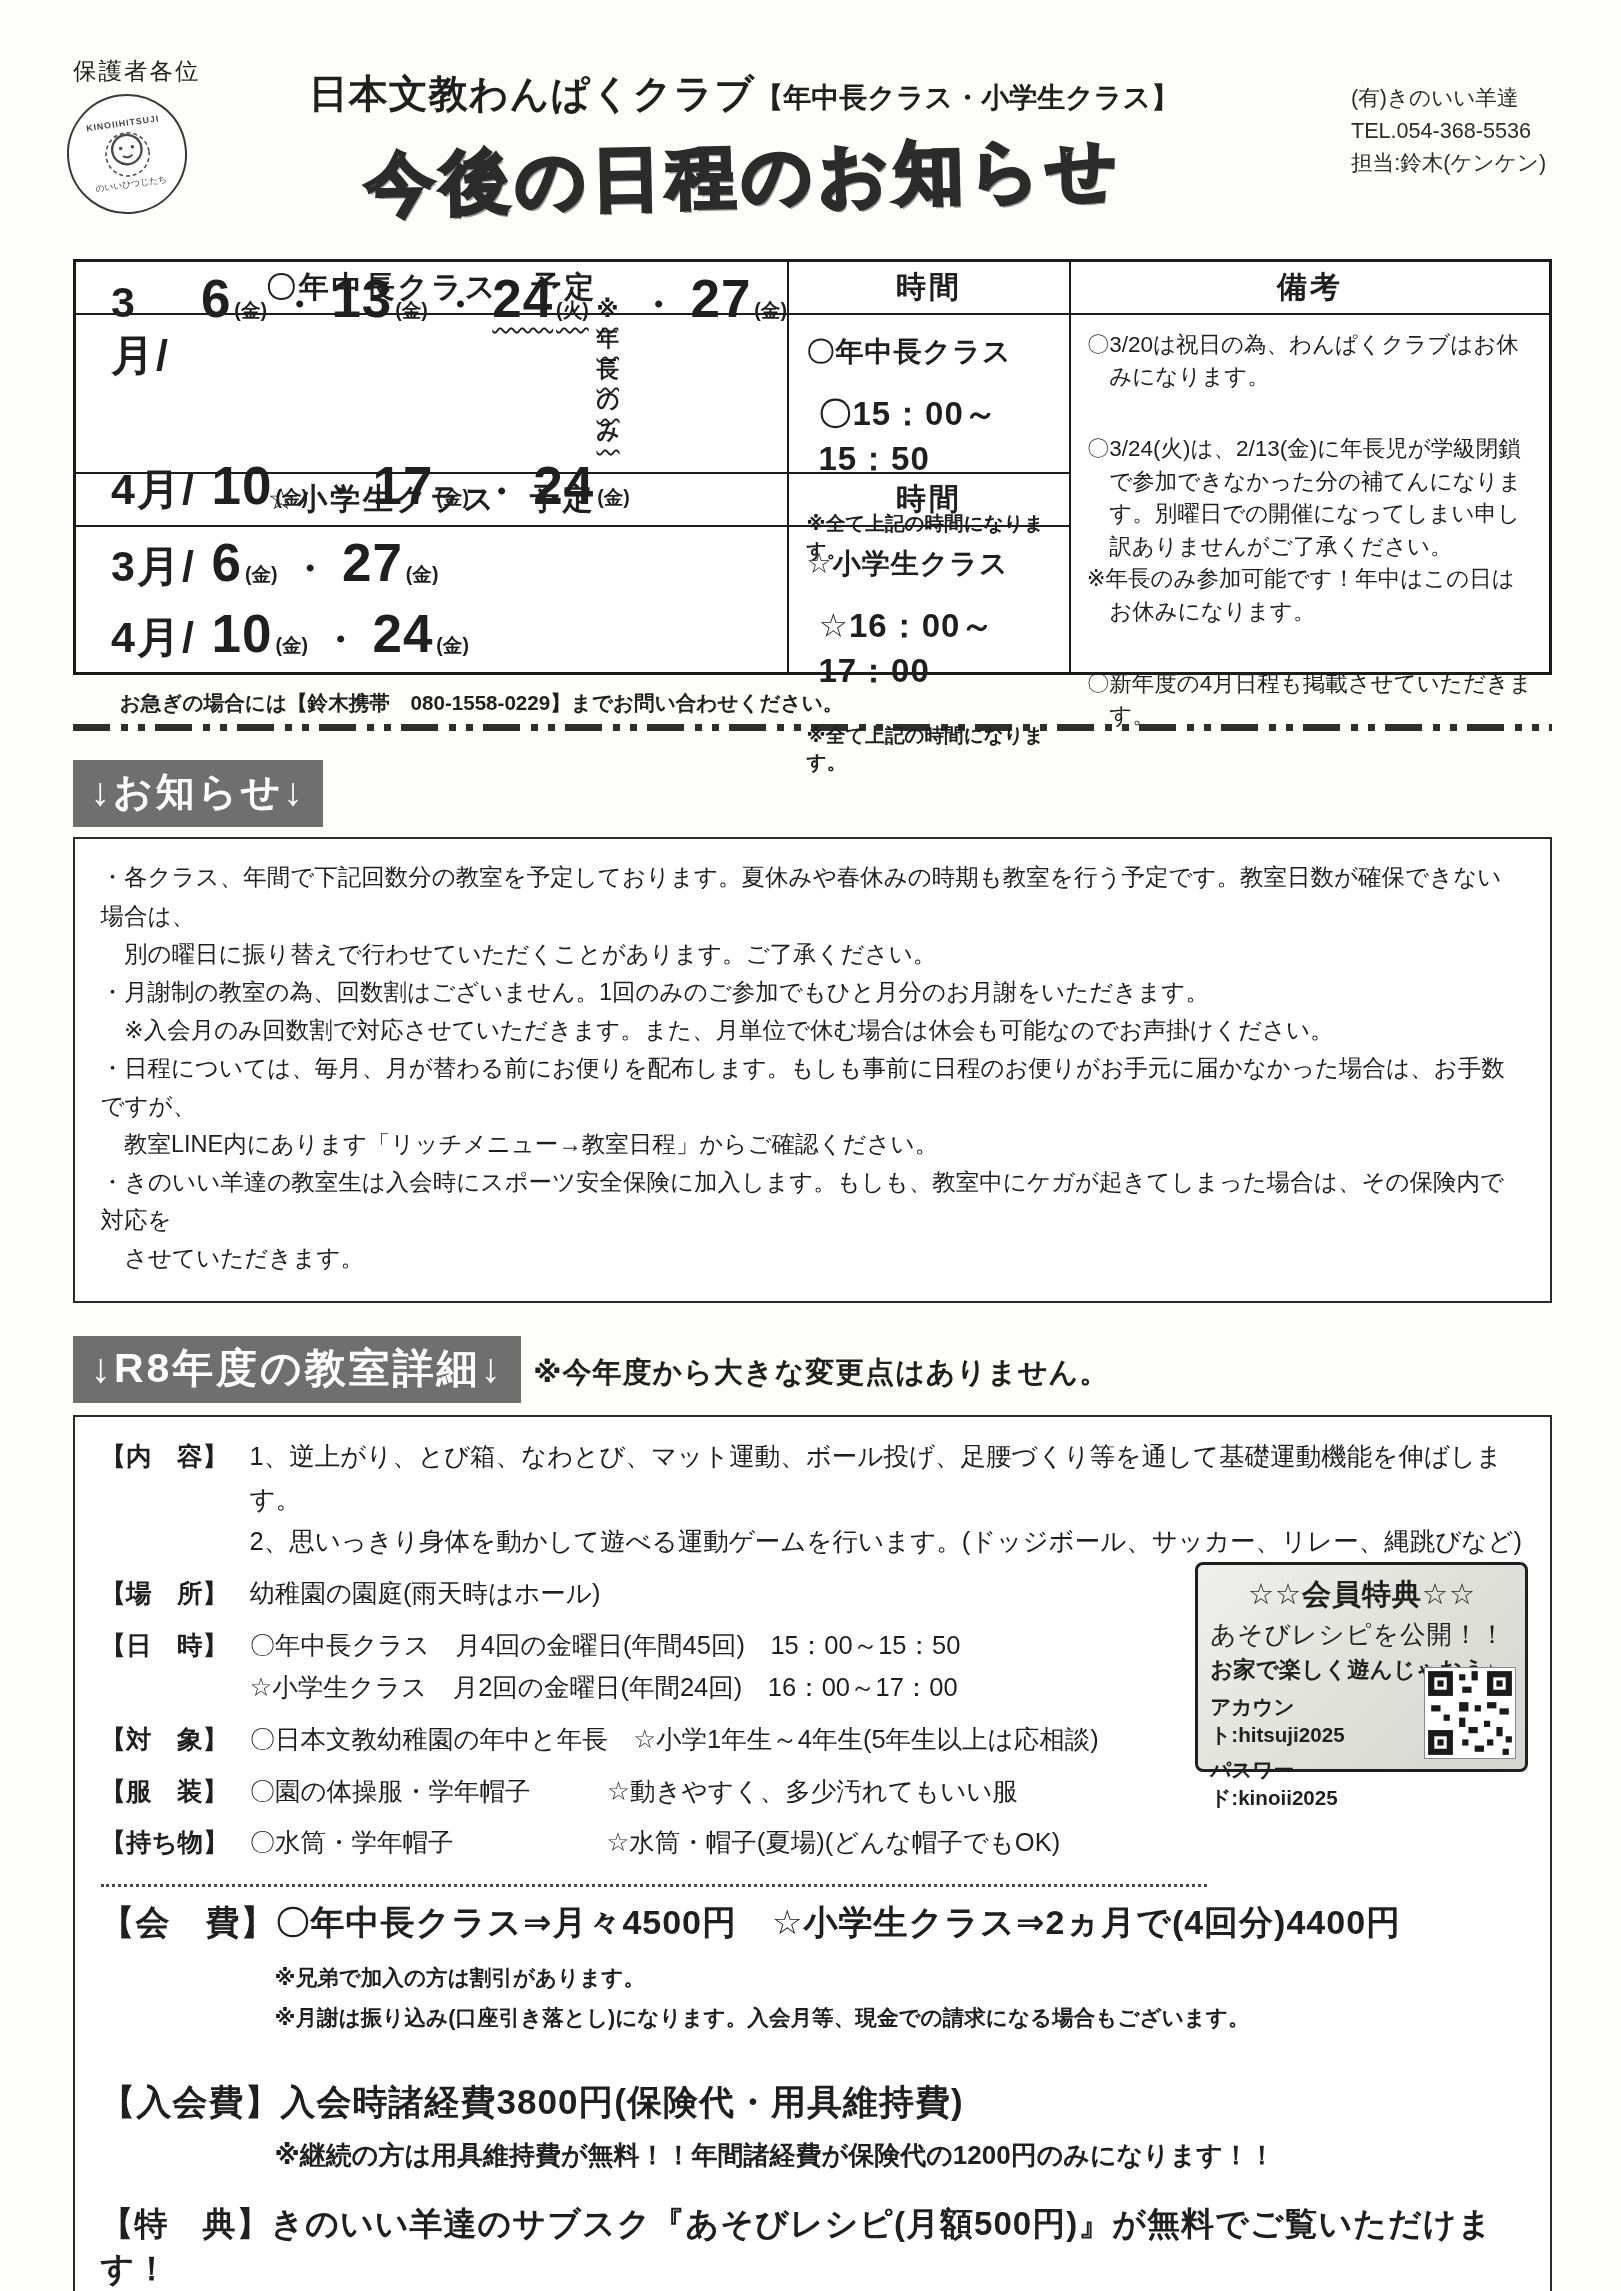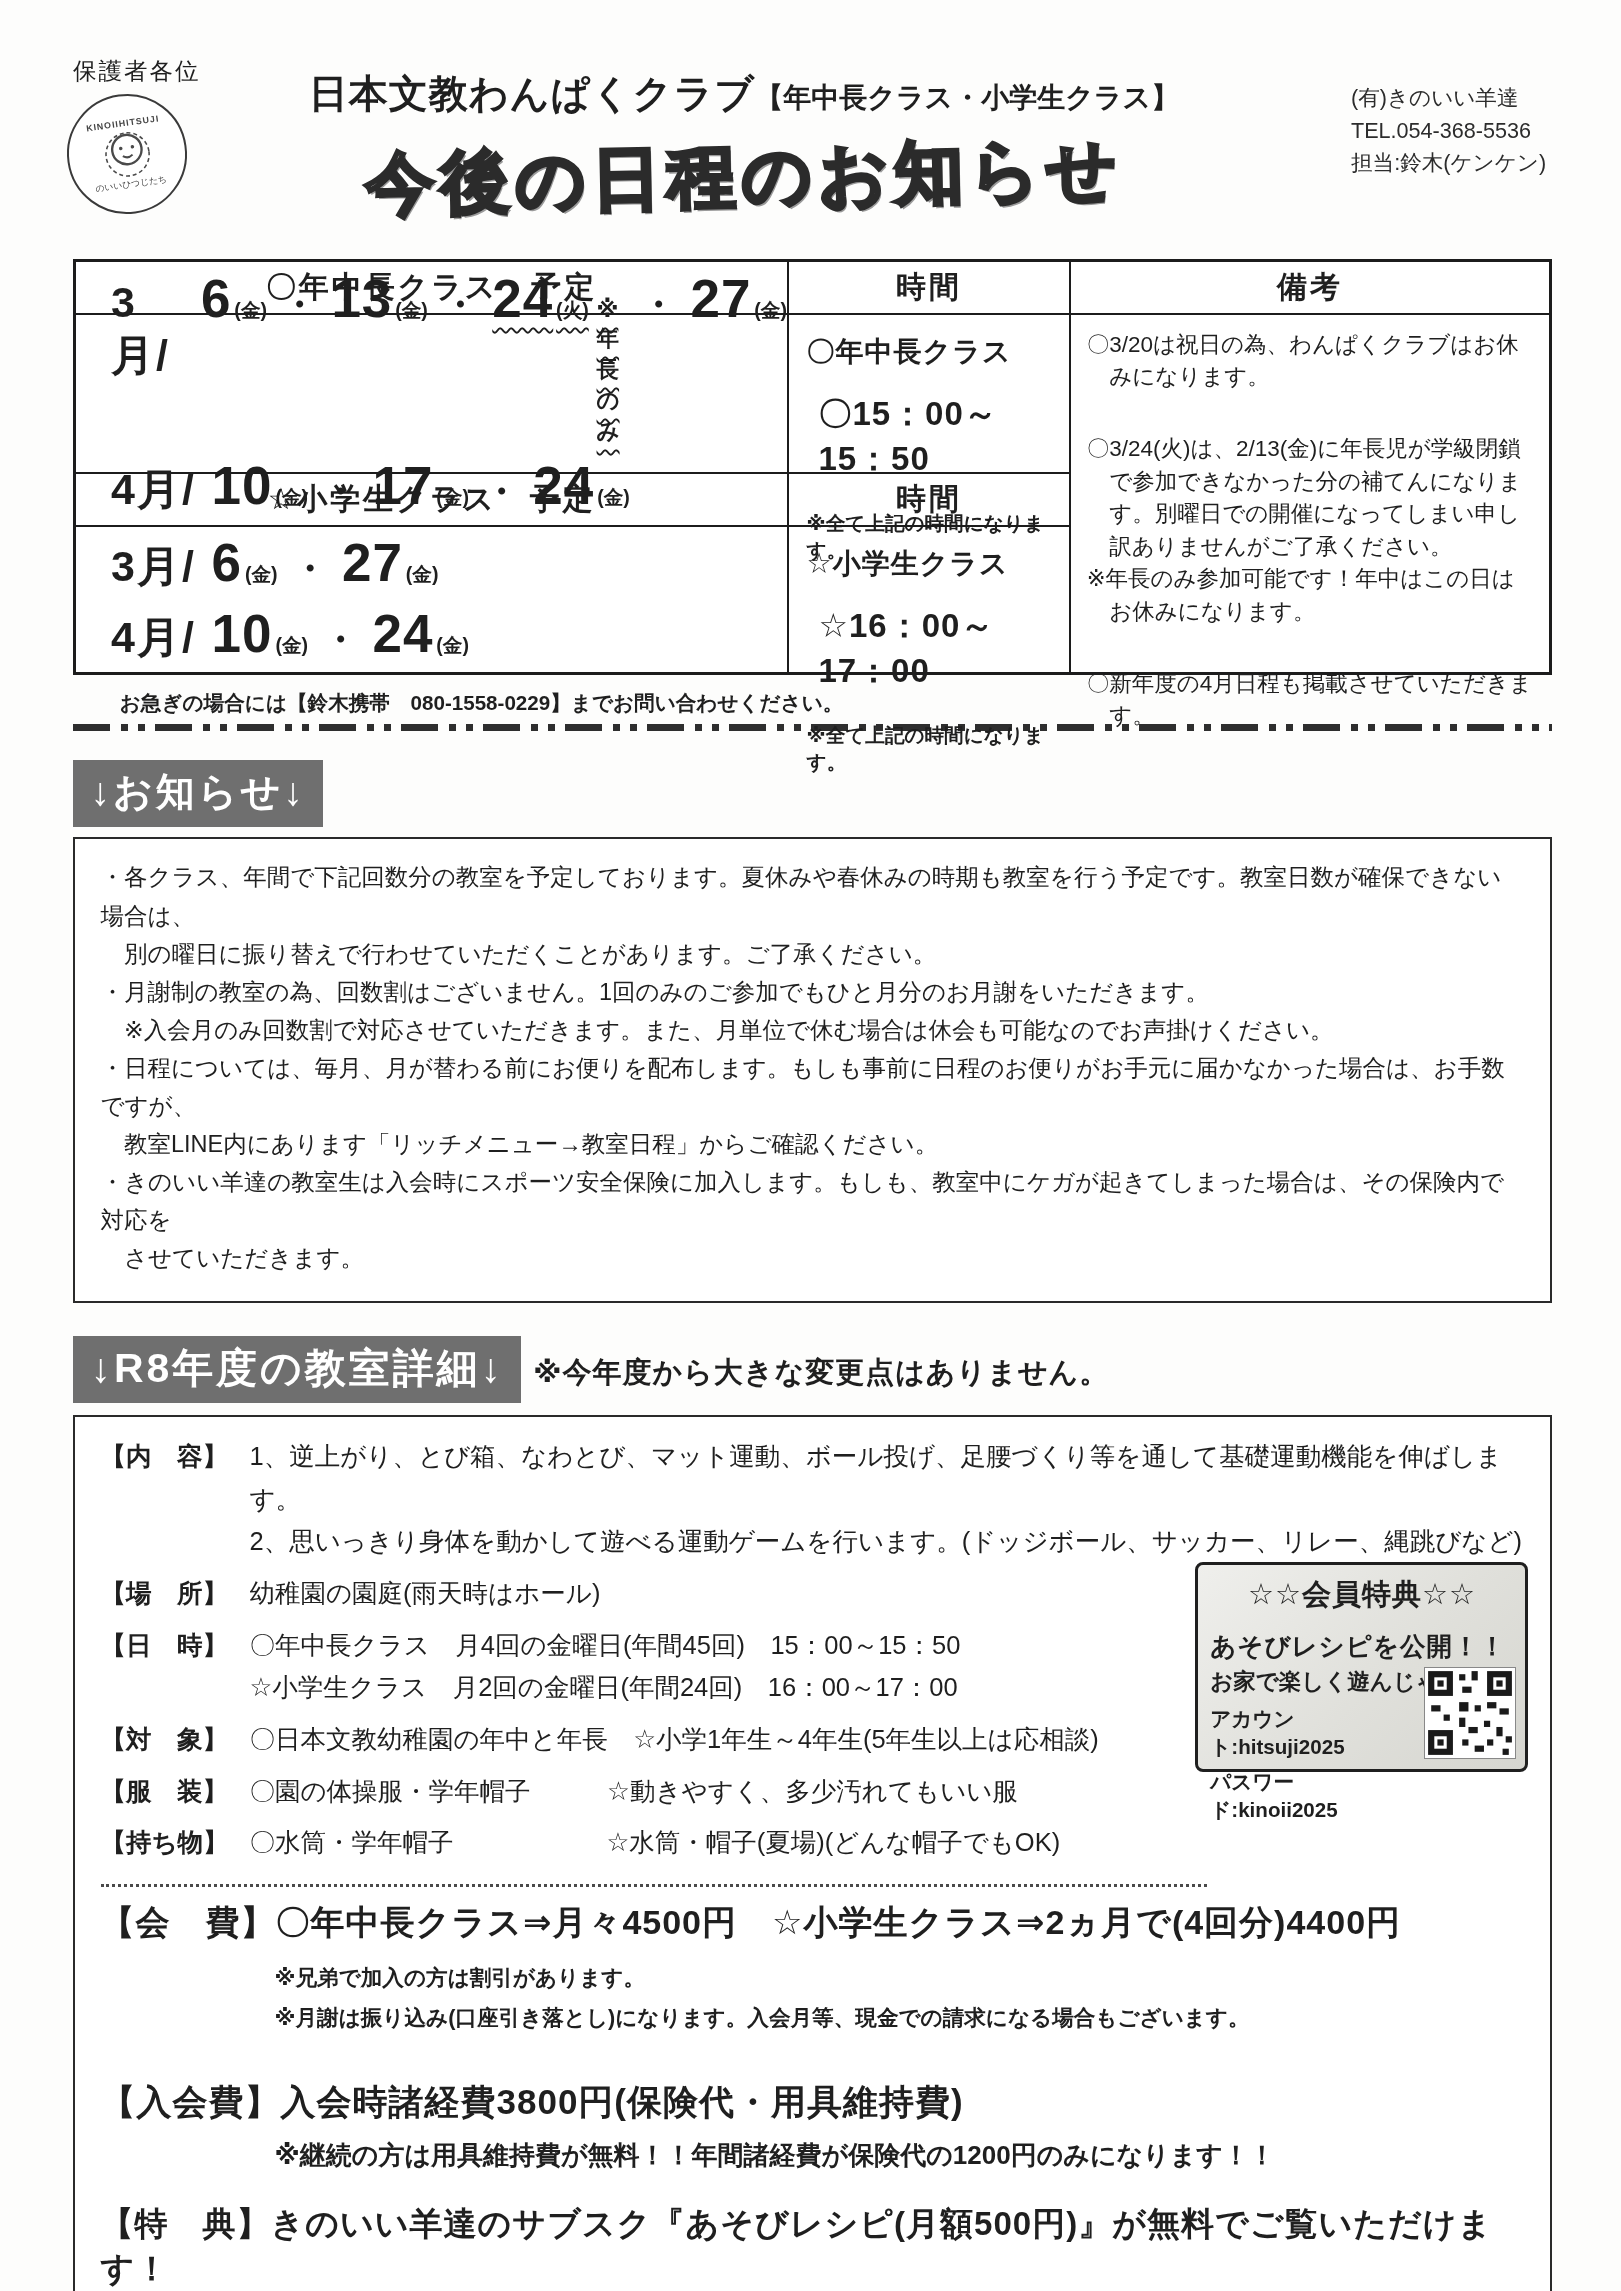--- a/index.html
+++ b/index.html
@@ -92,21 +92,21 @@
   .enroll-note { margin:11.8px 0 0 174px; font-size:26px; font-weight:bold; }
   .benefit-line { font-size:33px; font-weight:bold; margin-top:29px; letter-spacing:1px; }
 
   .member-box {
     position:absolute; right:21.6px; top:145px; width:333px; height:210px;
     border:3.9px solid #1f1f1f; border-radius:8px;
     background:linear-gradient(135deg,#efefec 0%,#e0e0db 55%,#d6d6d0 100%);
     padding:9.8px 11.8px;
   }
   .mb-title { font-size:29px; font-weight:900; text-align:center; letter-spacing:1px; }
-  .mb-line1 { font-size:25.5px; font-weight:700; margin-top:14px; letter-spacing:1px; }
+  .mb-line1 { font-size:25.5px; font-weight:400; margin-top:2px; letter-spacing:1px; }
   .mb-line2 { font-size:22.5px; font-weight:900; margin-top:2px; }
   .mb-cred { font-size:20.6px; font-weight:bold; margin-top:7.8px; padding-right:102px; line-height:1.35; }
   .qr { position:absolute; right:9.8px; bottom:9.8px; width:92px; height:92px; background:#fff; border:1px solid #888; }
 
   .section { margin-top:33px; }
 </style>
 </head>
 <body>
 
 <div class="page">

